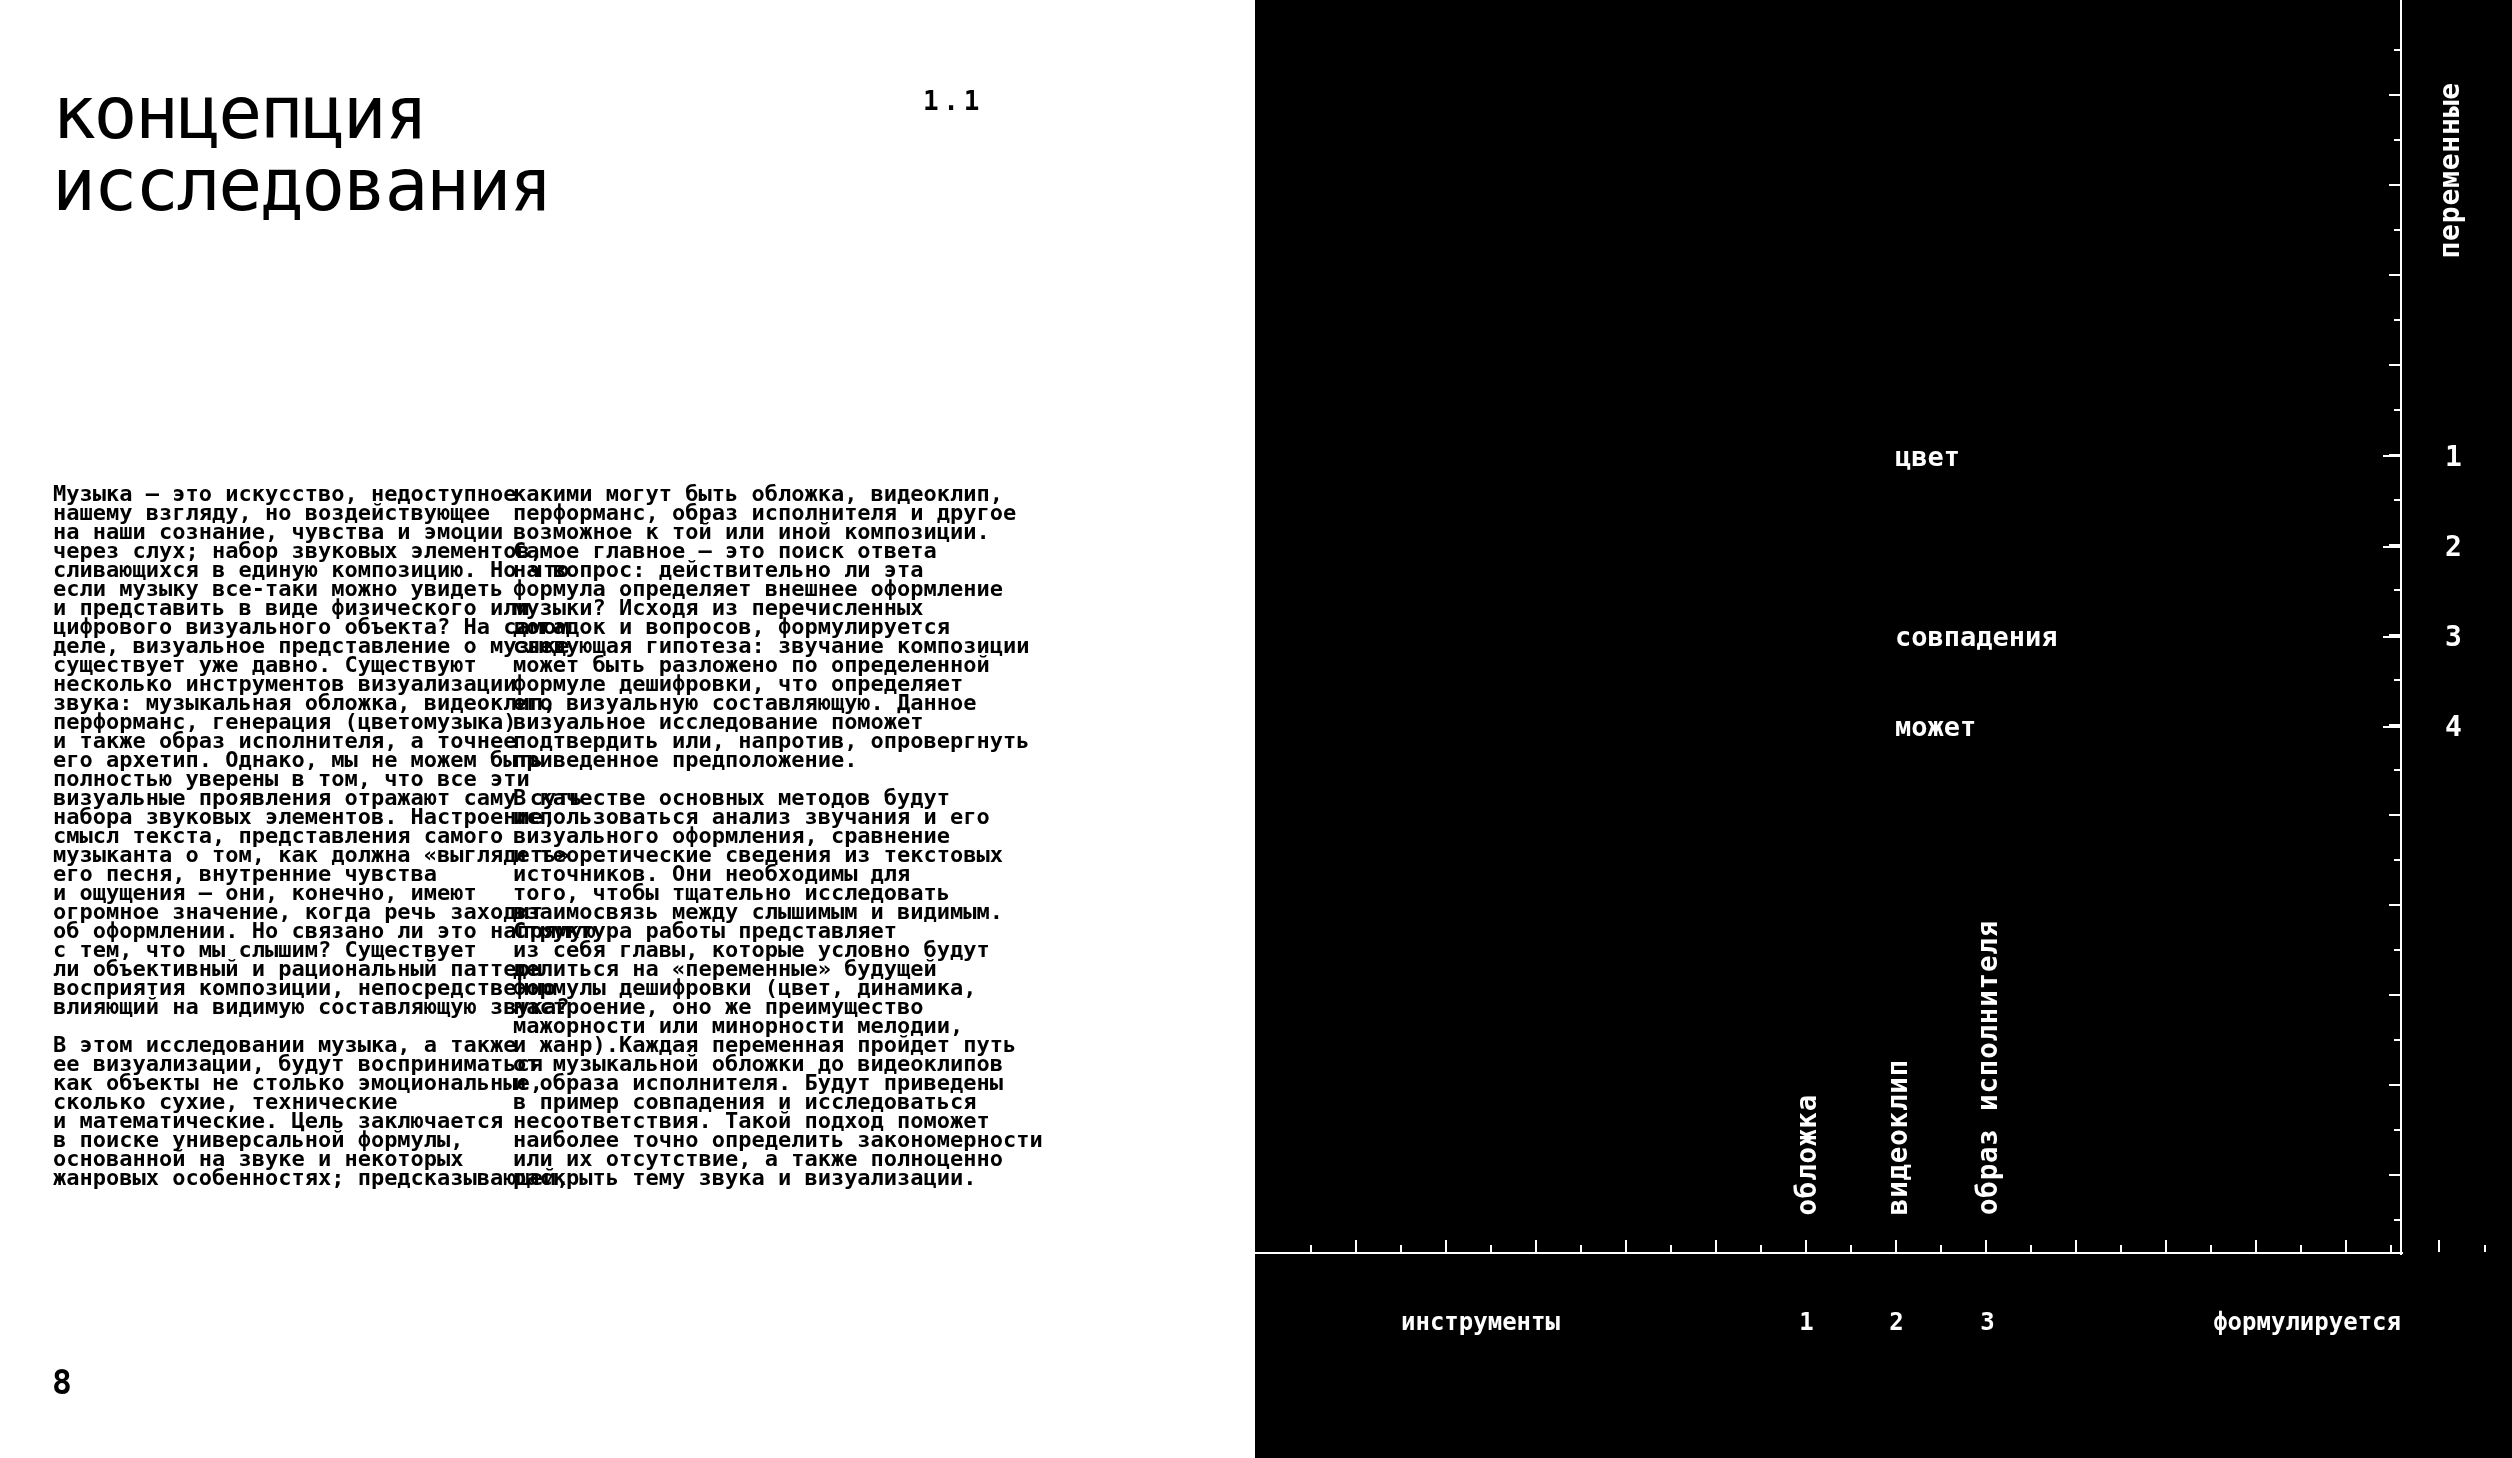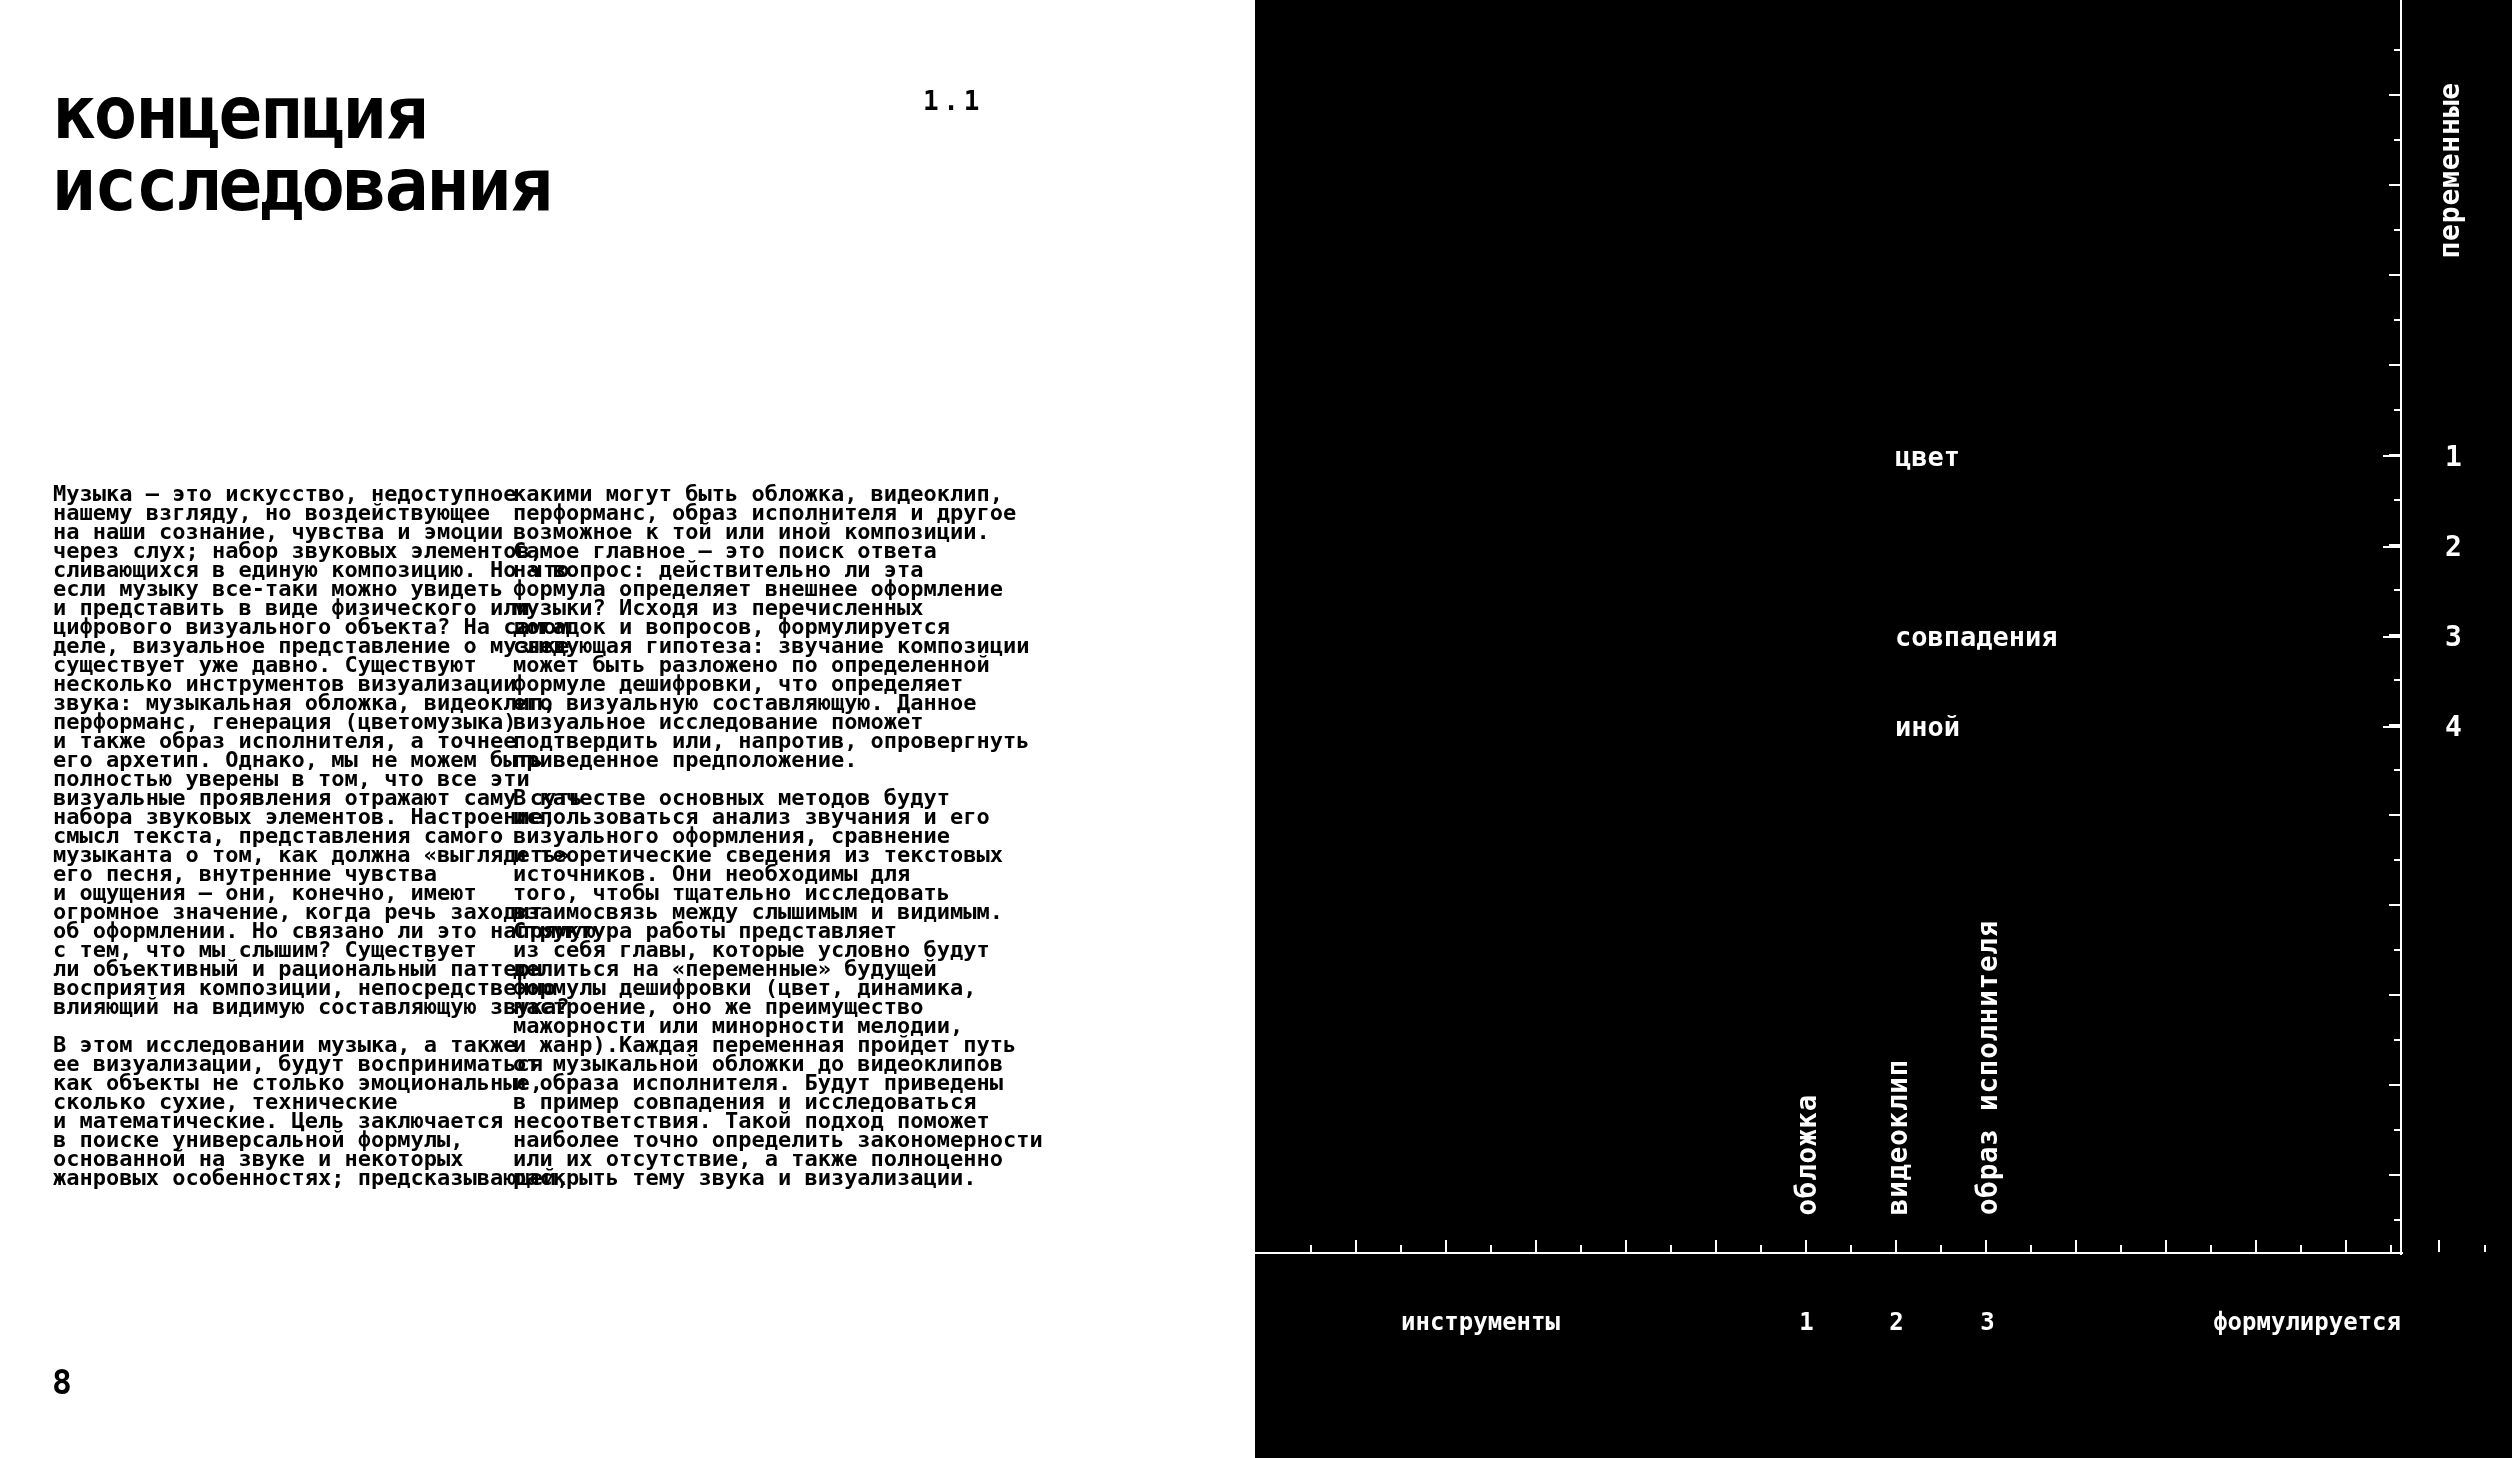--- a/index.html
+++ b/index.html
@@ -4,21 +4,21 @@
 <style>
   html,body{margin:0;padding:0;}
   body{
     width:2512px;height:1459px;position:relative;background:#ffffff;
     font-family:"DejaVu Sans Mono", monospace;color:#000;
     overflow:hidden;
   }
   
   .title{
     position:absolute;left:52px;top:77px;
-    font-size:73px;line-height:72px;font-weight:bold;
+    font-size:73px;line-height:72px;font-weight:normal;
     letter-spacing:-2.4px;white-space:pre;
   }
   .section-num{
     position:absolute;left:897px;top:86px;
     font-size:26px;font-weight:bold;letter-spacing:4.7px;margin-left:26px;
   }
   .bodycol{
     position:absolute;top:484px;width:471px;
     font-size:22px;line-height:19px;font-weight:bold;
     white-space:pre;letter-spacing:0;
@@ -186,21 +186,21 @@
   <div class="tick-detached-tall"></div>
   <div class="tick-detached-short"></div>
 
   <div class="vtext axis-title-vars">переменные</div>
 
   <div class="varlabel vl0">цвет</div>
   <div class="varnum  vl0">1</div>
   <div class="varnum  vl1">2</div>
   <div class="varlabel vl2">совпадения</div>
   <div class="varnum  vl2">3</div>
-  <div class="varlabel vl3">иной</div>
+  <div class="varlabel vl3">может</div>
   <div class="varnum  vl3">4</div>
 
   <div class="vtext inst-label il0">обложка</div>
   <div class="vtext inst-label il1">видеоклип</div>
   <div class="vtext inst-label il2">образ исполнителя</div>
 
   <div class="baxis-text baxis-left">инструменты</div>
   <div class="baxis-text bnum bn0">1</div>
   <div class="baxis-text bnum bn1">2</div>
   <div class="baxis-text bnum bn2">3</div>

